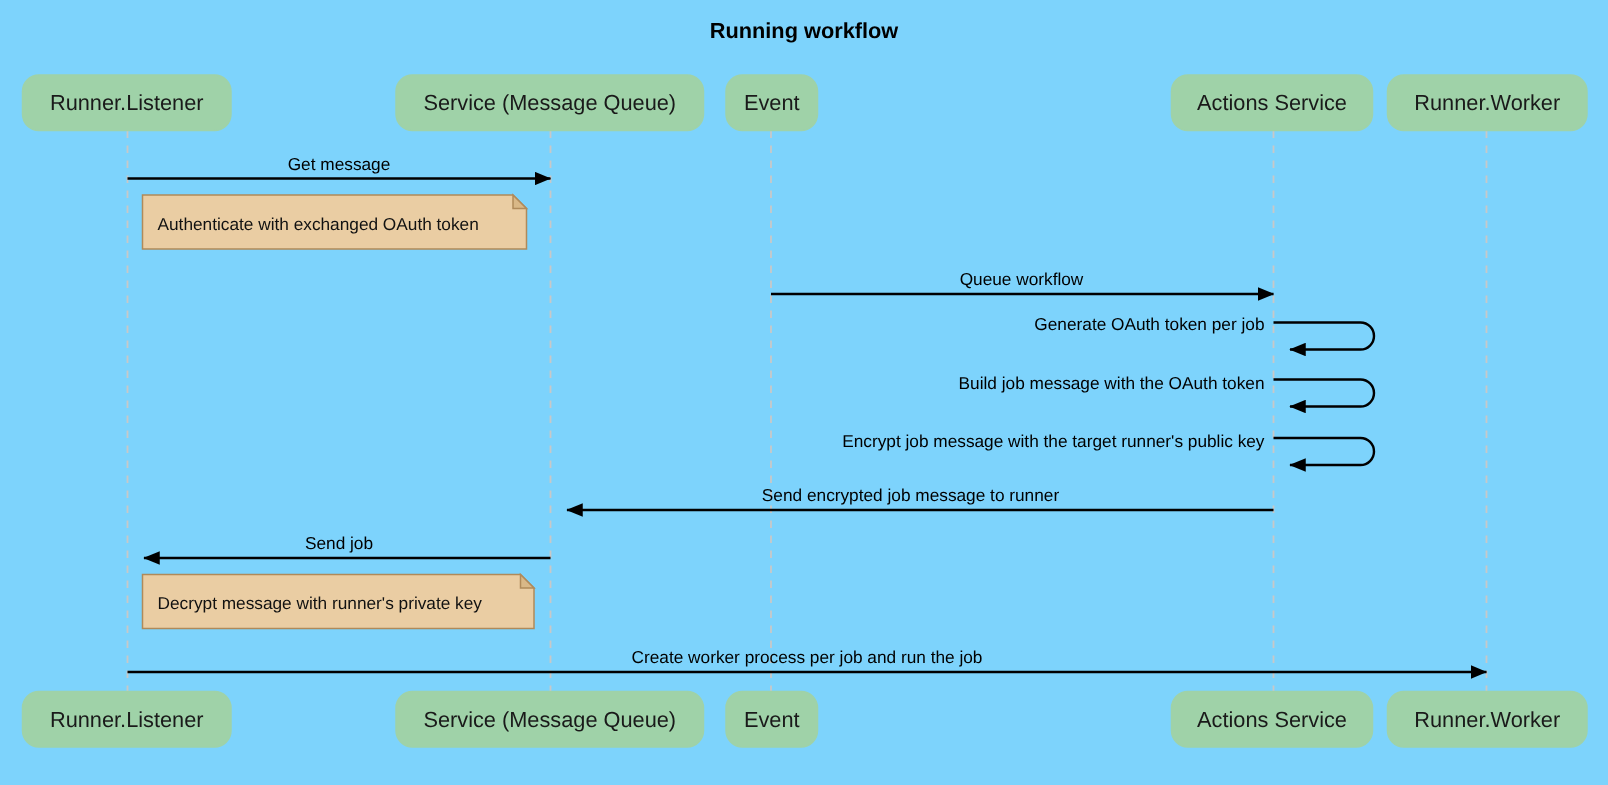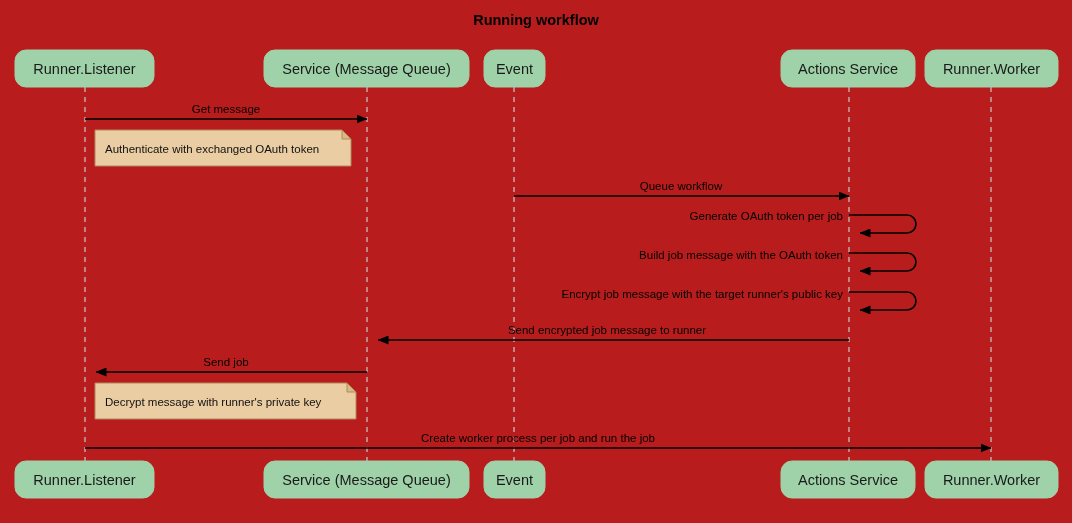--- a/index.html
+++ b/index.html
@@ -8,21 +8,21 @@
     background: #ffffff;
   }
   body {
     font-family: "Liberation Sans", sans-serif;
     color: #000000;
   }
   #canvas {
     position: relative;
     width: 1072px;
     height: 523px;
-    background: #b91c1c;
+    background: #7dd3fc;
     overflow: hidden;
   }
   #diagram-svg {
     position: absolute;
     left: 0;
     top: 0;
     width: 1072px;
     height: 523px;
   }
   .title-text {

